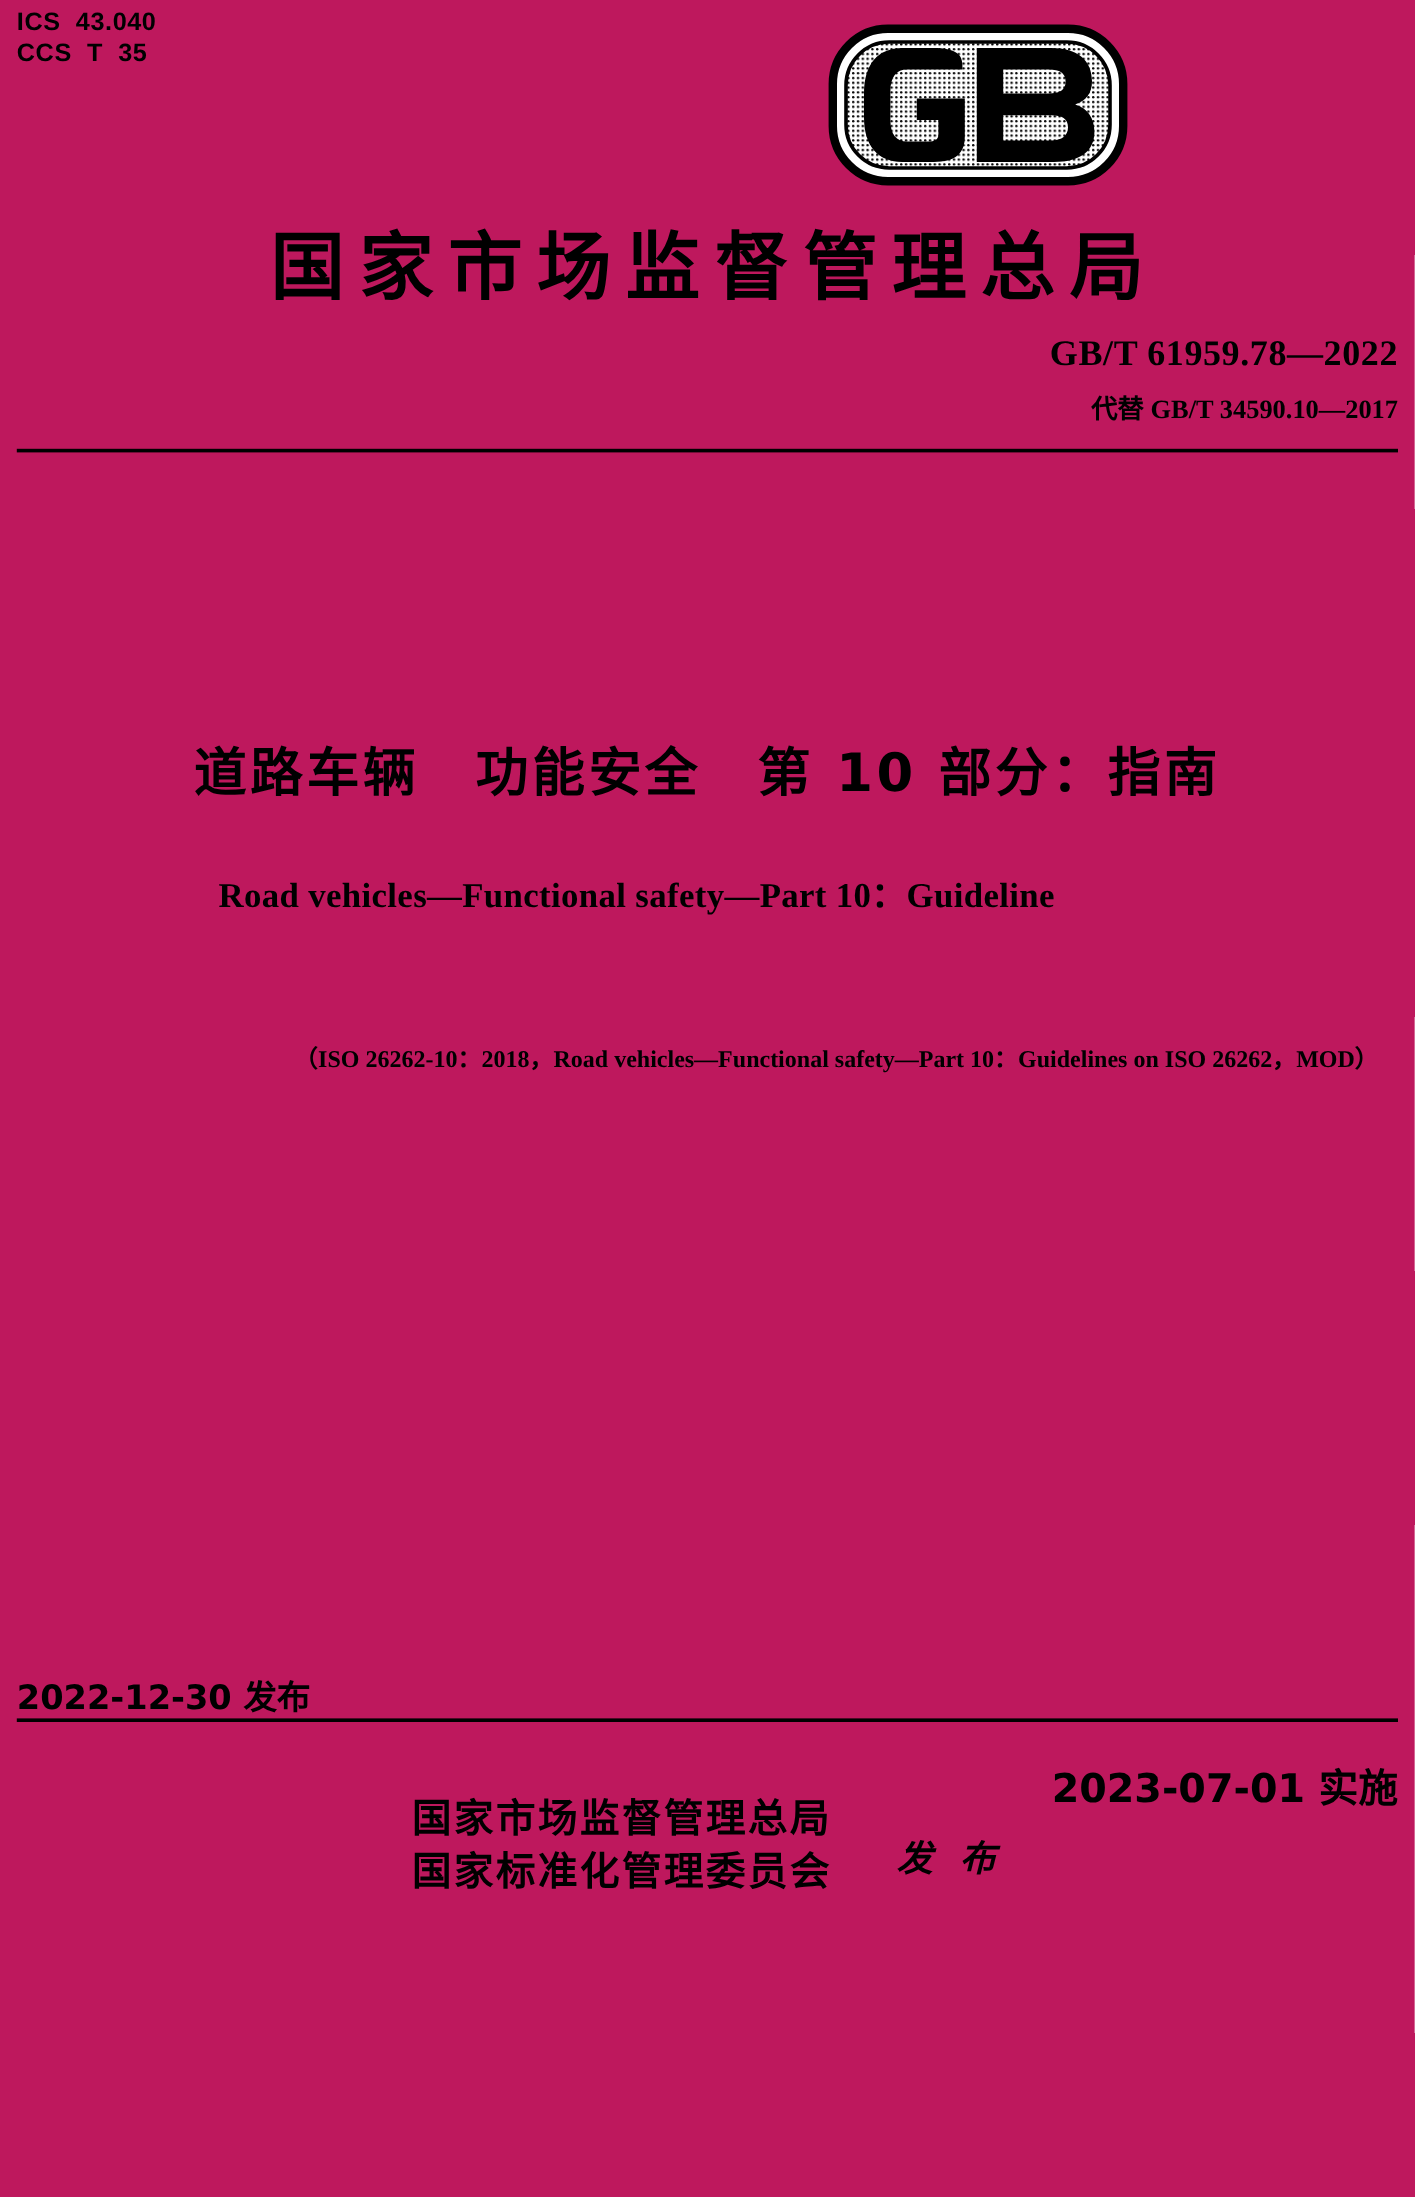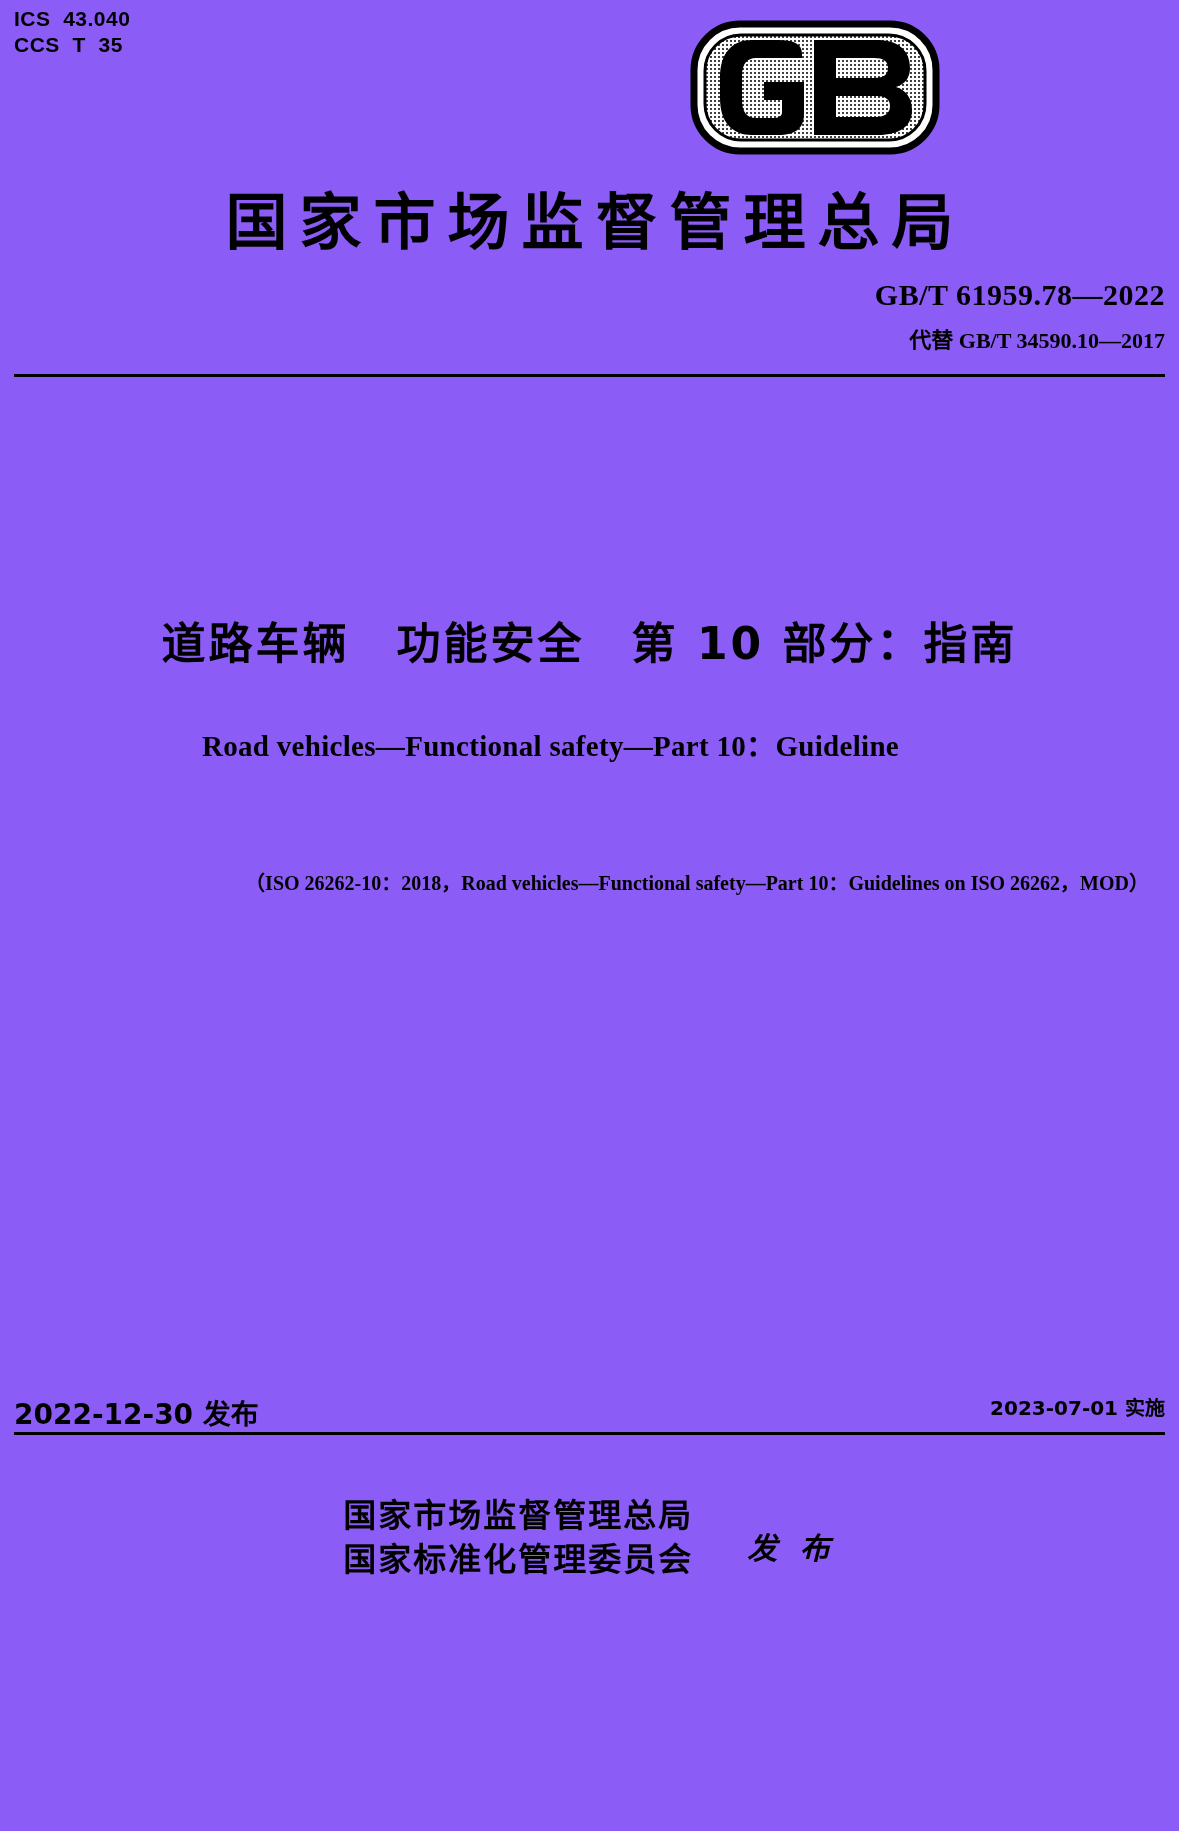--- a/index.html
+++ b/index.html
@@ -5,21 +5,21 @@
 <style>
   html, body {
     margin: 0;
     padding: 0;
     background: #ffffff;
   }
   .page {
     position: relative;
     width: 1179px;
     height: 1831px;
-    background: #8b5cf6;
+    background: #be185d;
     margin: 0 auto;
     font-family: "Liberation Serif", serif;
     color: #000000;
     overflow: hidden;
   }
 
   
   .top-codes {
     position: absolute;
     top: 6px;
@@ -116,21 +116,20 @@
     position: absolute;
     top: 722px;
     left: 0;
     width: 1061px;
     text-align: center;
     font-family: "Liberation Serif", serif;
     font-weight: bold;
     font-size: 29px;
     letter-spacing: 0.3px;
     white-space: nowrap;
-    margin-left: 20px;
   }
   .doc-title-iso {
     position: absolute;
     top: 859px;
     left: 30px;
     width: 1119px;
     text-align: right;
     font-family: "Liberation Serif", serif;
     font-weight: bold;
     font-size: 20px;
@@ -143,25 +142,25 @@
     top: 1392px;
     left: 14px;
     font-family: "DejaVu Sans", sans-serif;
     font-weight: bold;
     font-size: 28px;
     white-space: nowrap;
     text-align: right;
   }
   .date-impl {
     position: absolute;
-    top: 1392px;
+    top: 1464px;
     right: 14px;
     font-family: "DejaVu Sans", sans-serif;
     font-weight: bold;
-    font-size: 20px;
+    font-size: 33px;
     white-space: nowrap;
   }
 
   
   .issuer {
     position: absolute;
     top: 1494px;
     left: 0;
     width: 1179px;
     display: flex;

